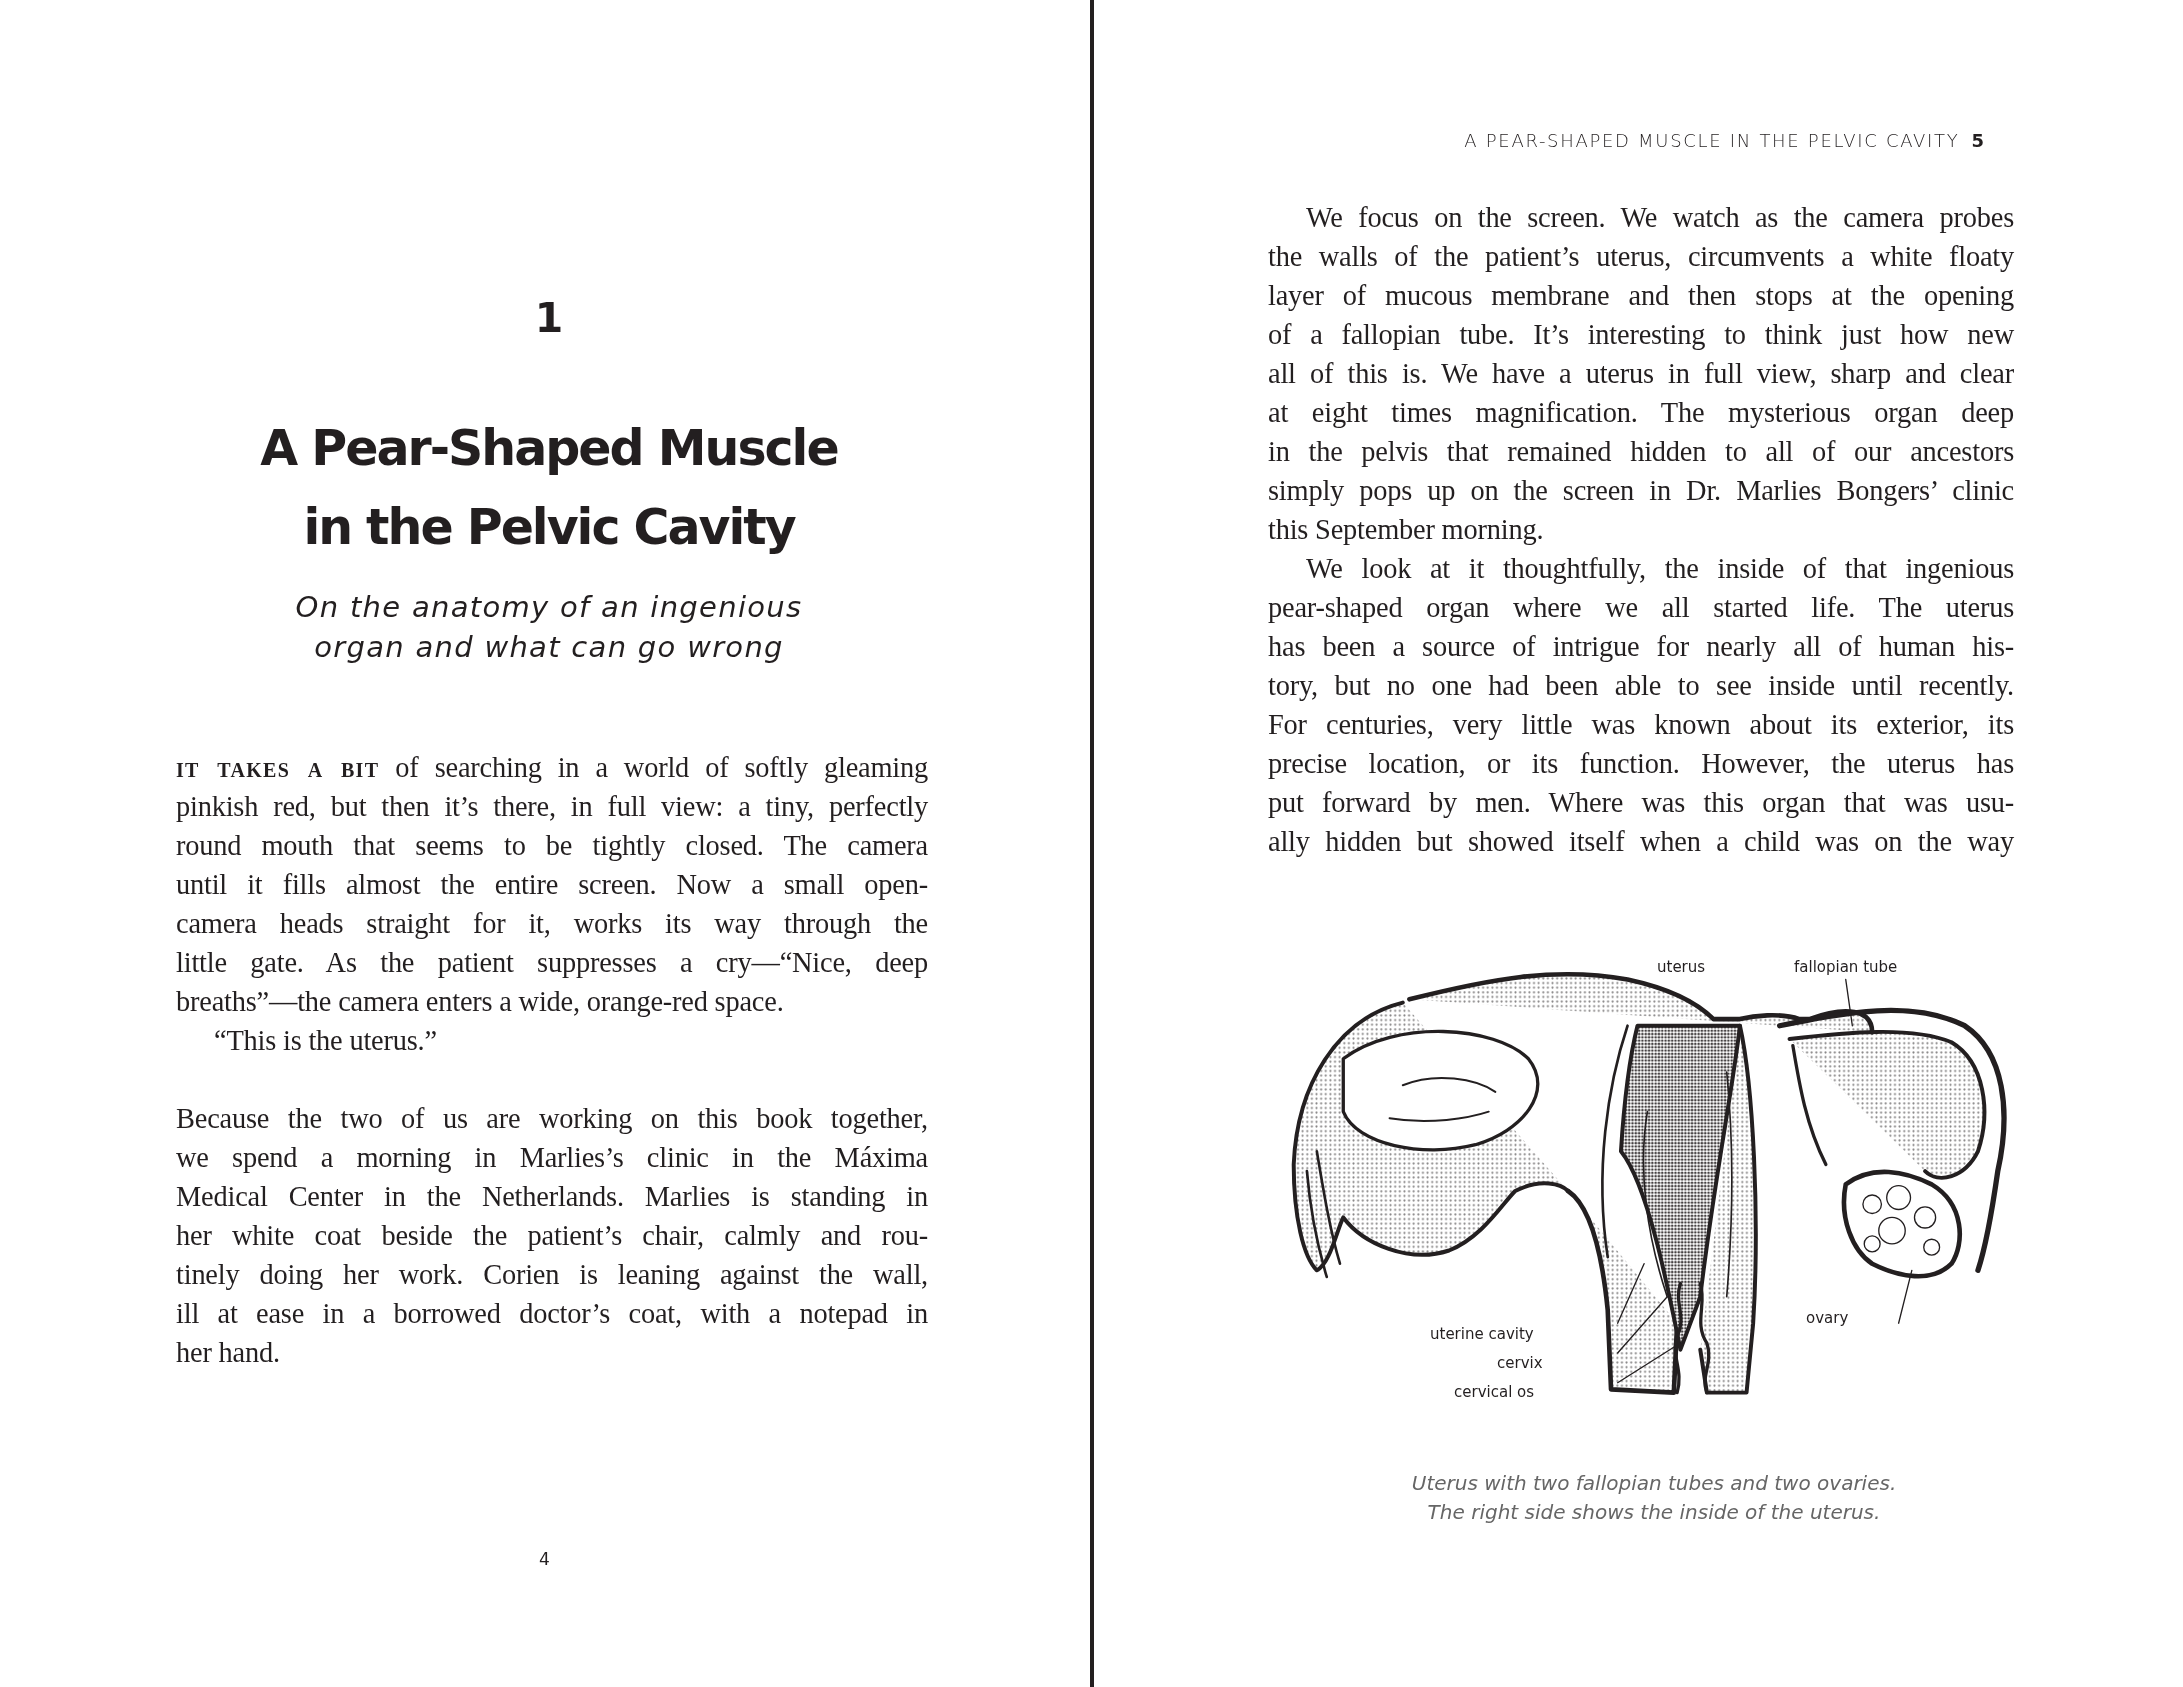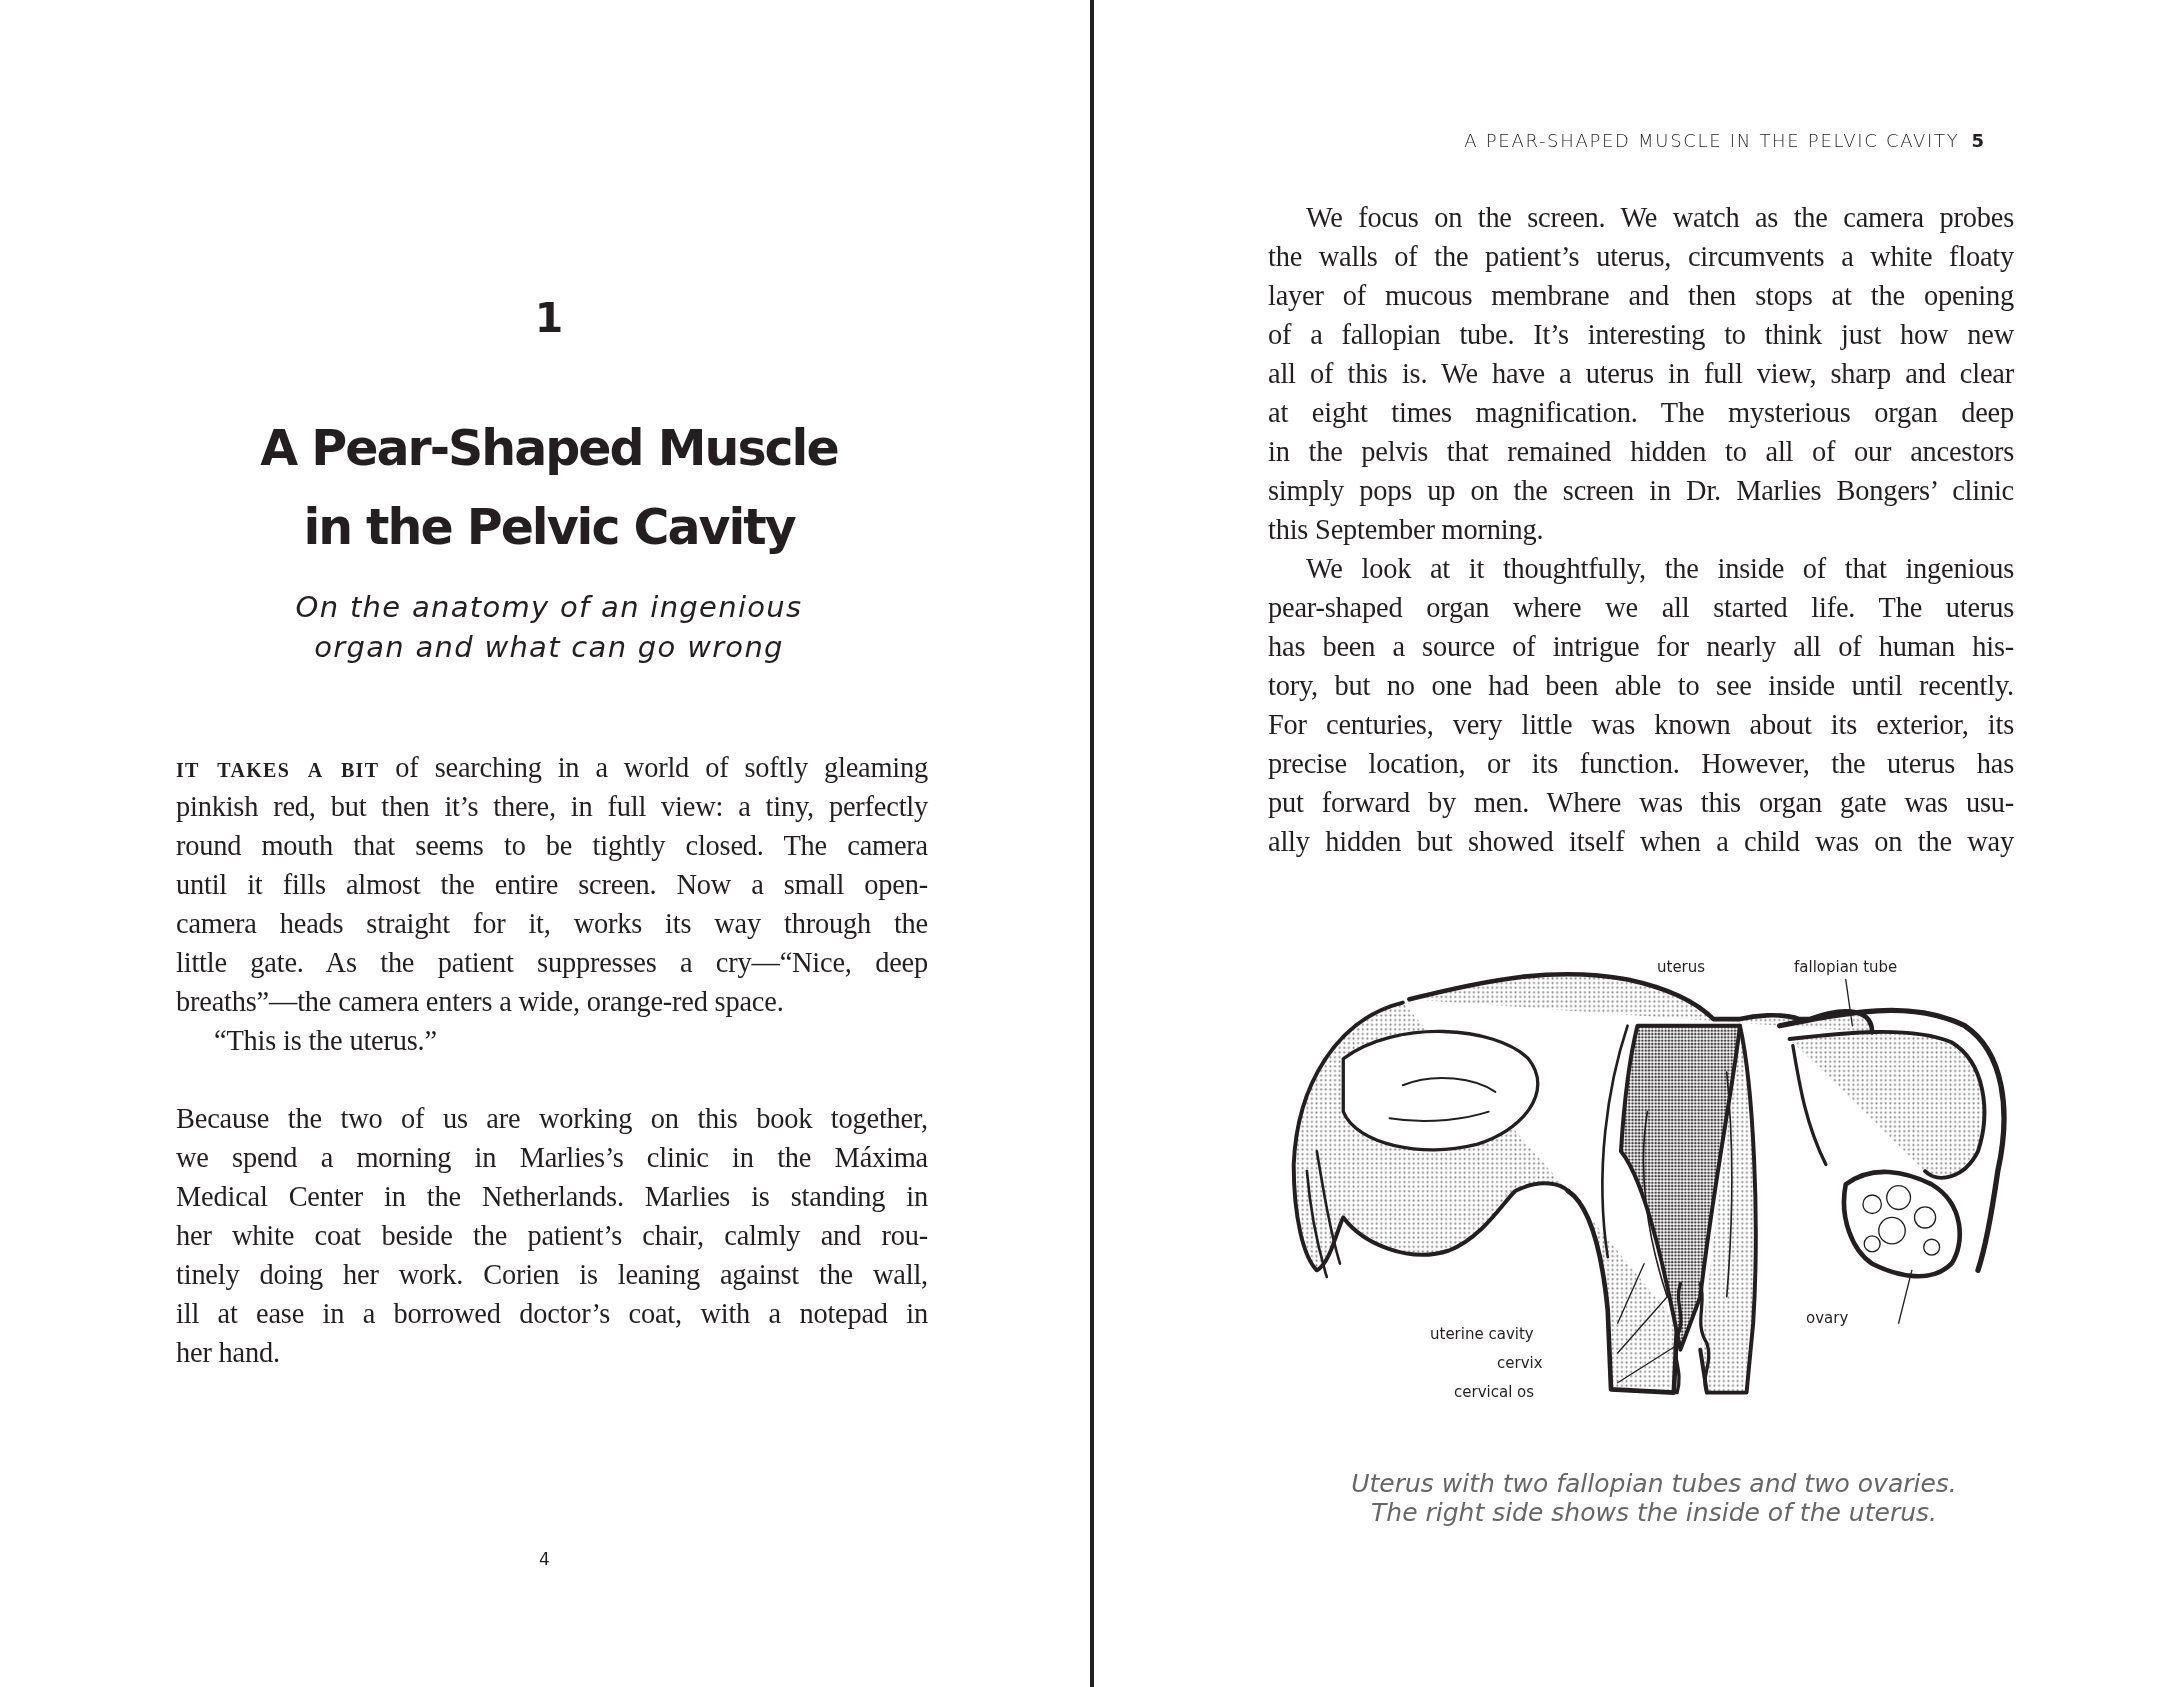--- a/index.html
+++ b/index.html
@@ -30,21 +30,21 @@
   .running-head { position:absolute; right:172px; top:130px; font-family:"DejaVu Sans", sans-serif;
     font-size:18px; letter-spacing:1.7px; font-weight:300; color:#231f20; }
   .running-head .pnum { font-weight:bold; margin-left:12px; letter-spacing:0; }
 
   .folio { position:absolute; left:539px; top:1549px; font-family:"DejaVu Sans", sans-serif; font-size:17px; }
 
   .figure { position:absolute; left:1277px; top:953px; width:754px; height:476px; }
   .figure svg { position:absolute; left:0; top:0; }
   .label { position:absolute; font-family:"DejaVu Sans", sans-serif; font-size:15px; color:#231f20; white-space:nowrap; }
   .caption { position:absolute; left:1277px; width:754px; top:1469px; text-align:center;
-    font-family:"DejaVu Sans", sans-serif; font-style:italic; font-size:25px; line-height:29px; color:#666666; }
+    font-family:"DejaVu Sans", sans-serif; font-style:italic; font-size:20px; line-height:29px; color:#666666; }
 </style>
 </head>
 <body>
 
 <div class="page page-left">
   <div class="chap-num">1</div>
   <div class="chap-title">
     <div>A Pear-Shaped Muscle</div>
     <div>in the Pelvic Cavity</div>
   </div>
@@ -97,21 +97,21 @@
     <span class="line">simply pops up on the screen in Dr. Marlies Bongers’ clinic</span>
     <span class="line last">this September morning.</span>
   </div>
   <div>
     <span class="line" style="padding-left:38px;">We look at it thoughtfully, the inside of that ingenious</span>
     <span class="line">pear-shaped organ where we all started life. The uterus</span>
     <span class="line">has been a source of intrigue for nearly all of human his-</span>
     <span class="line">tory, but no one had been able to see inside until recently.</span>
     <span class="line">For centuries, very little was known about its exterior, its</span>
     <span class="line">precise location, or its function. However, the uterus has</span>
-    <span class="line">put forward by men. Where was this organ gate was usu-</span>
+    <span class="line">put forward by men. Where was this organ that was usu-</span>
     <span class="line">ally hidden but showed itself when a child was on the way</span>
   </div>
 </div>
 
 <div class="figure">
   <svg width="754" height="476" viewBox="0 0 1140 720">
     <defs>
       <pattern id="dots" width="7" height="7" patternUnits="userSpaceOnUse">
         <circle cx="3.5" cy="3.5" r="1.6" fill="#231f20" opacity="0.55"></circle>
       </pattern>

